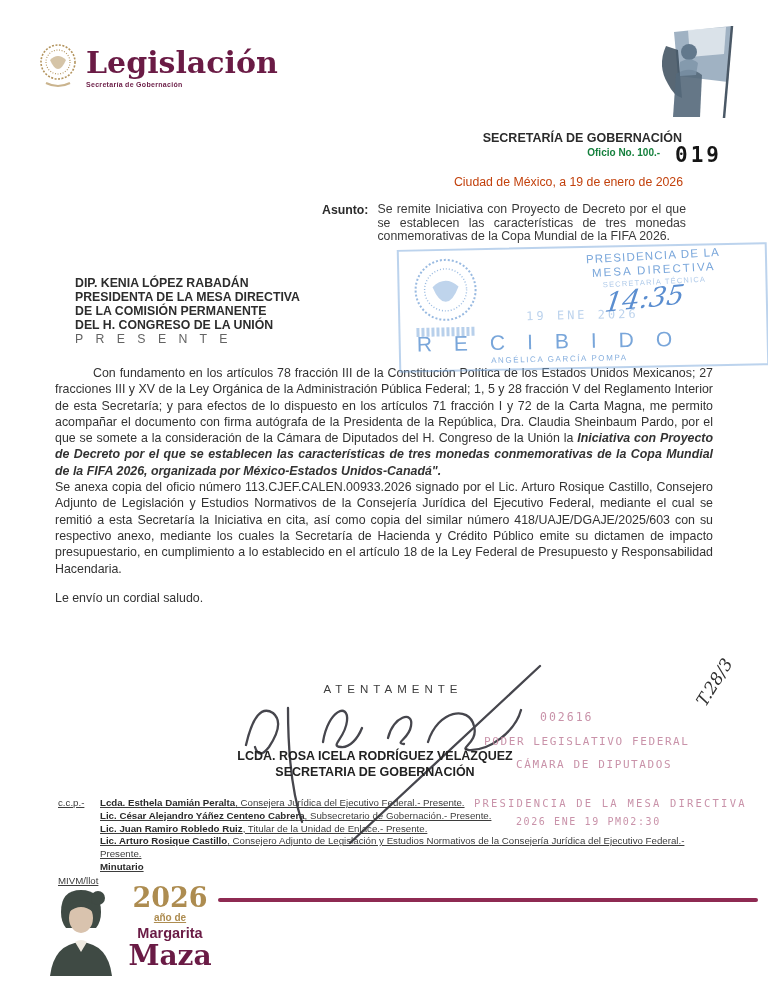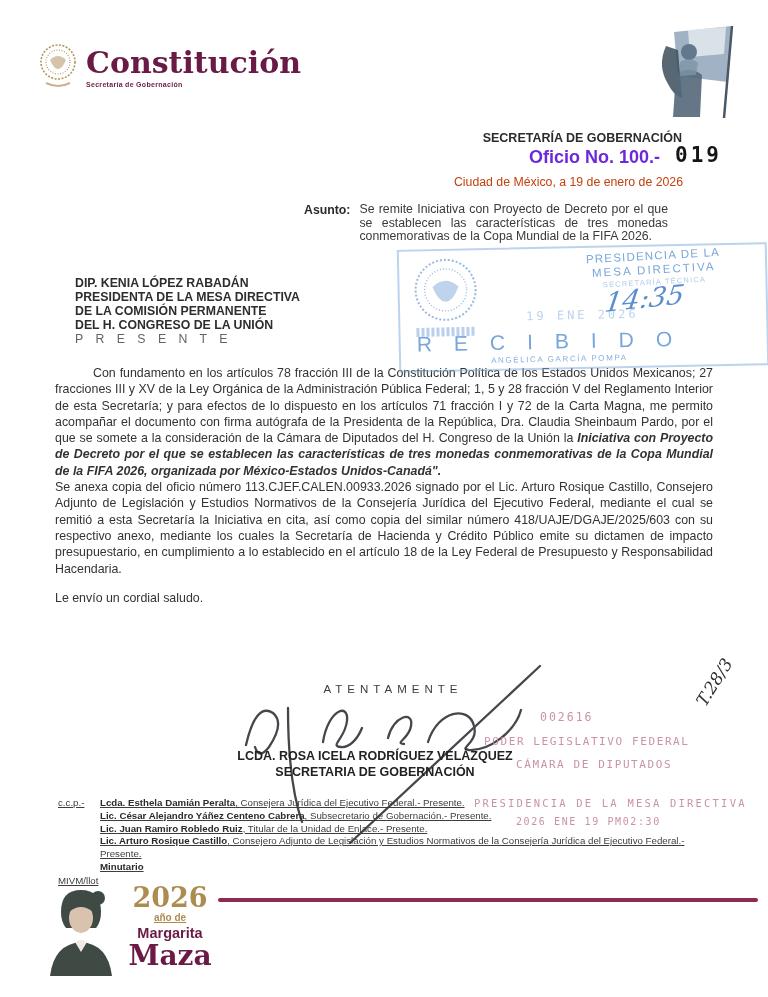--- a/index.html
+++ b/index.html
@@ -8,24 +8,24 @@
     background:#ffffff; overflow:hidden;
     font-family:"Liberation Sans", sans-serif; color:#3a3a3a;
   }
   
   .brand { position:absolute; left:38px; top:40px; display:flex; align-items:center; gap:8px; }
   .brand-title { font-family:"DejaVu Serif", serif; font-weight:bold; font-size:30px; color:#6a1b45; line-height:1; }
   .brand-subtitle { font-size:7px; font-weight:bold; color:#6a1b45; margin-top:3px; letter-spacing:.3px; }
   .flag-figure { position:absolute; left:636px; top:24px; }
   .office-line { position:absolute; top:131px; right:86px; font-size:12.5px; font-weight:bold; color:#2b2b2b; }
   .oficio-row { position:absolute; top:143px; right:46px; display:flex; align-items:flex-start; gap:15px; }
-  .oficio-label { font-size:18px; font-weight:bold; color:#6d28d9; margin-top:4px; }
+  .oficio-label { font-size:10px; font-weight:bold; color:#15803d; margin-top:4px; }
   .oficio-number { font-family:"DejaVu Sans Mono", monospace; font-size:21px; font-weight:bold; letter-spacing:3px; color:#151515; }
   .dateline { position:absolute; top:175px; right:85px; font-size:12.3px; color:#c2410c; }
-  .asunto { position:absolute; top:203px; left:304px; width:364px; display:flex; gap:9px; }
+  .asunto { position:absolute; top:203px; left:322px; width:364px; display:flex; gap:9px; }
   .asunto-label { font-weight:bold; font-size:12.3px; color:#2b2b2b; flex:0 0 46px; }
   .asunto-text { font-size:12.3px; line-height:13.7px; text-align:justify; color:#3a3a3a; }
   
   .addressee { position:absolute; left:75px; top:277px; font-size:12.3px; font-weight:bold; line-height:13.9px; color:#2d2d2d; }
   .addressee .presente { font-weight:normal; letter-spacing:4.5px; color:#636363; }
   
   .letter-body { position:absolute; left:55px; top:365px; width:658px; font-size:12.4px; line-height:16.3px; text-align:justify; color:#333; }
   .letter-body p { margin:0; }
   .letter-body .p1 { text-indent:38px; }
   .letter-body .em { font-weight:bold; font-style:italic; }
@@ -80,21 +80,21 @@
   <div class="brand">
     <span>
       <svg width="40" height="52" viewBox="0 0 40 52">
         <circle cx="20" cy="22" r="17" fill="none" stroke="#b3945e" stroke-width="1.6" stroke-dasharray="2,1.5"></circle>
         <circle cx="20" cy="22" r="12" fill="none" stroke="#b3945e" stroke-width="1.1" stroke-dasharray="1,1.6"></circle>
         <path d="M12,20 q8,-8 16,0 q-4,9 -8,9 q-4,0 -8,-9" fill="#b3945e" opacity=".55"></path>
         <path d="M8,43 q12,6 24,0" fill="none" stroke="#b3945e" stroke-width="2" opacity=".7"></path>
       </svg>
     </span>
     <div class="brand-text">
-      <div class="brand-title">Constitución</div>
+      <div class="brand-title">Legislación</div>
       <div class="brand-subtitle">Secretaría de Gobernación</div>
     </div>
   </div>
 
   <div class="flag-figure">
     <svg width="112" height="98" viewBox="0 0 112 98">
       <polygon points="38,8 96,2 92,58 42,52" fill="#8fa5b8" opacity=".85"></polygon>
       <polygon points="52,6 90,3 88,30 54,33" fill="#e9eef2" opacity=".8"></polygon>
       <line x1="96" y1="2" x2="88" y2="94" stroke="#4a5866" stroke-width="2.5"></line>
       <path d="M30,22 q-9,20 2,38 q6,12 14,14 l-4,-48 z" fill="#3b4c5c" opacity=".85"></path>

